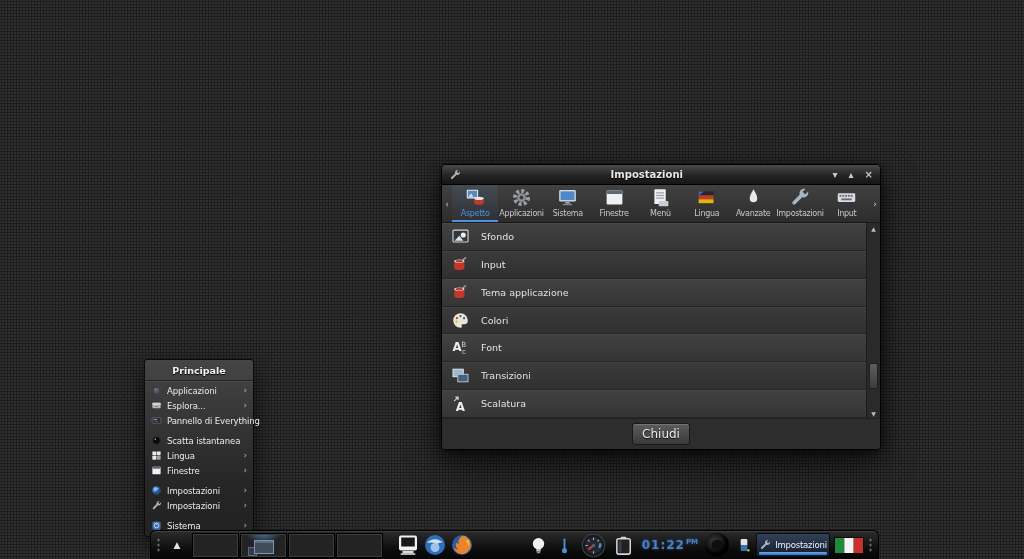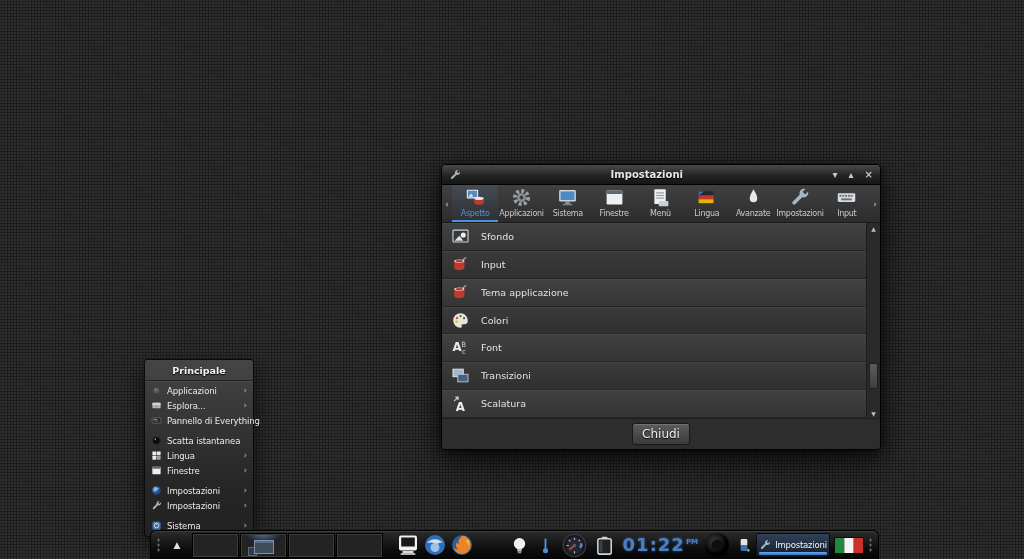--- a/index.html
+++ b/index.html
@@ -91,21 +91,21 @@
     radial-gradient(ellipse 60% 65% at 50% -10%, rgba(90,150,220,.75), rgba(90,150,220,0) 70%),#232323;}
   .mini-win{position:absolute;left:12px;top:5px;width:20px;height:14px;
     background:#3e4c5c;border:1px solid #7b93ad;box-shadow:inset 0 2px 0 #5a6d82;}
   .mini-menu{position:absolute;left:6px;top:12px;width:9px;height:9px;
     background:#333b44;border:1px solid #5c6a78;}
   .launch{width:24px;height:24px;}
   .spacer{flex:1;}
   .clock{display:flex;align-items:flex-start;margin:0 2px;
     font-family:"DejaVu Sans Mono",monospace;font-weight:bold;
     color:var(--clock,#4d7ec4);text-shadow:0 0 3px rgba(70,130,210,.6);}
-  .clock .time{font-size:18px;line-height:22px;letter-spacing:1px;}
+  .clock .time{font-size:12px;line-height:22px;letter-spacing:1px;}
   .clock .mer{font-size:7px;line-height:7px;margin:5px 0 0 1px;}
   .taskitem{width:74px;height:24px;position:relative;border-radius:2px;
     background:linear-gradient(#31415a,#141c28);border:1px solid #090d12;
     display:flex;align-items:center;justify-content:center;gap:4px;}
   .taskitem .icon{width:12px;height:12px;}
   .taskitem .tlabel{font-size:8.5px;color:#eef3f9;letter-spacing:-.2px;}
   .taskitem .underline{position:absolute;left:2px;right:2px;bottom:1px;height:3px;
     border-radius:1px;background:linear-gradient(var(--task-hi,#6aa9f2),#2f6fc0);}
   .flag{width:30px;height:17px;border:1px solid #0a0a0a;box-shadow:inset 0 1px 0 rgba(255,255,255,.25);}
 </style>

